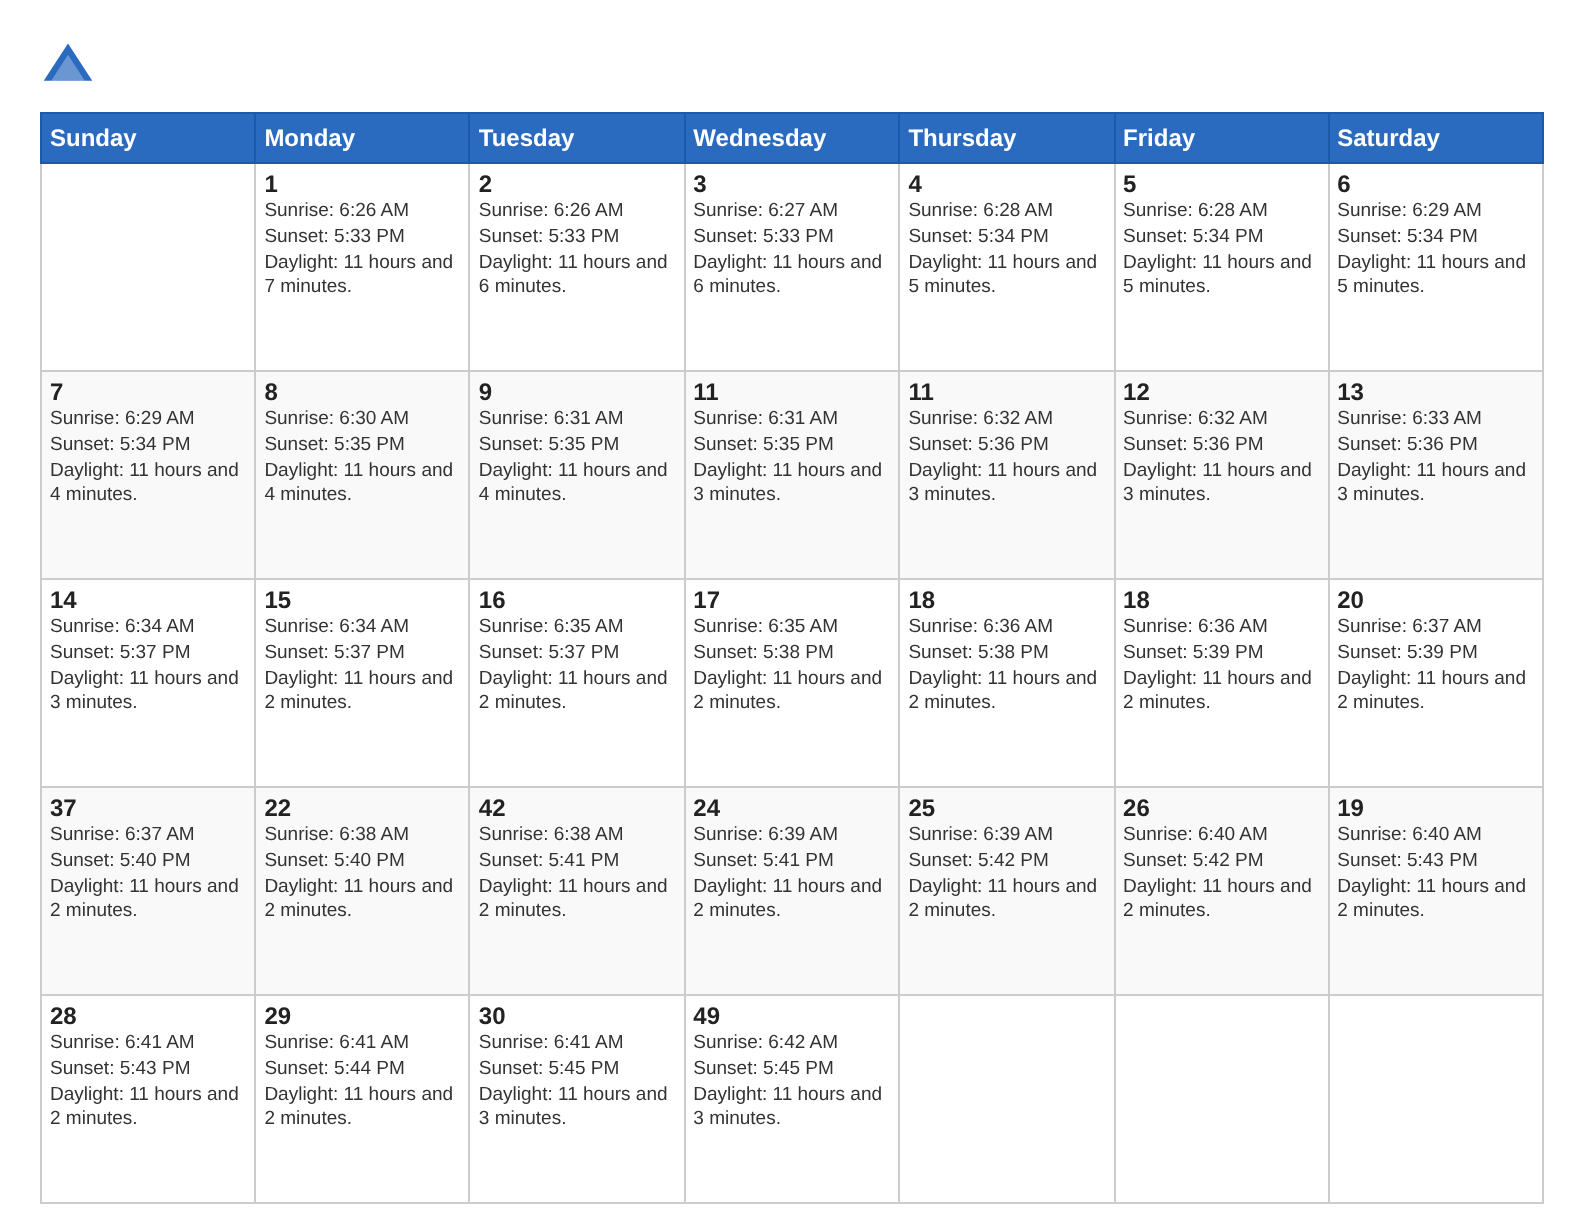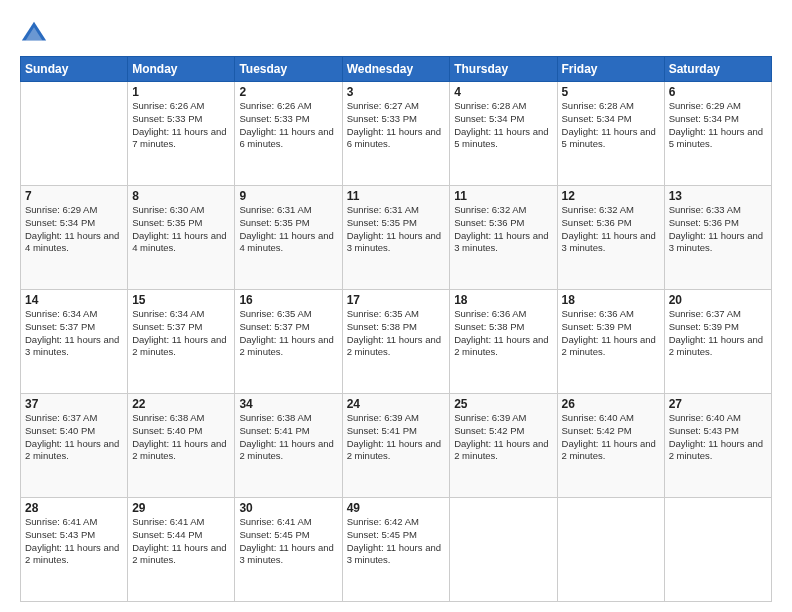--- a/index.html
+++ b/index.html
@@ -222,37 +222,37 @@
         <tr>
           <td>
             <span class="day-num">37</span>
         <div class="cell-text">Sunrise: 6:37 AM<br>Sunset: 5:40 PM<br>Daylight: 11 hours and 2 minutes.</div>
           </td>
           <td>
             <span class="day-num">22</span>
         <div class="cell-text">Sunrise: 6:38 AM<br>Sunset: 5:40 PM<br>Daylight: 11 hours and 2 minutes.</div>
           </td>
           <td>
-            <span class="day-num">34</span>
+            <span class="day-num">42</span>
         <div class="cell-text">Sunrise: 6:38 AM<br>Sunset: 5:41 PM<br>Daylight: 11 hours and 2 minutes.</div>
           </td>
           <td>
             <span class="day-num">24</span>
         <div class="cell-text">Sunrise: 6:39 AM<br>Sunset: 5:41 PM<br>Daylight: 11 hours and 2 minutes.</div>
           </td>
           <td>
             <span class="day-num">25</span>
         <div class="cell-text">Sunrise: 6:39 AM<br>Sunset: 5:42 PM<br>Daylight: 11 hours and 2 minutes.</div>
           </td>
           <td>
             <span class="day-num">26</span>
         <div class="cell-text">Sunrise: 6:40 AM<br>Sunset: 5:42 PM<br>Daylight: 11 hours and 2 minutes.</div>
           </td>
           <td>
-            <span class="day-num">27</span>
+            <span class="day-num">19</span>
         <div class="cell-text">Sunrise: 6:40 AM<br>Sunset: 5:43 PM<br>Daylight: 11 hours and 2 minutes.</div>
           </td>
         </tr>
         <tr>
           <td>
             <span class="day-num">28</span>
         <div class="cell-text">Sunrise: 6:41 AM<br>Sunset: 5:43 PM<br>Daylight: 11 hours and 2 minutes.</div>
           </td>
           <td>
             <span class="day-num">29</span>

